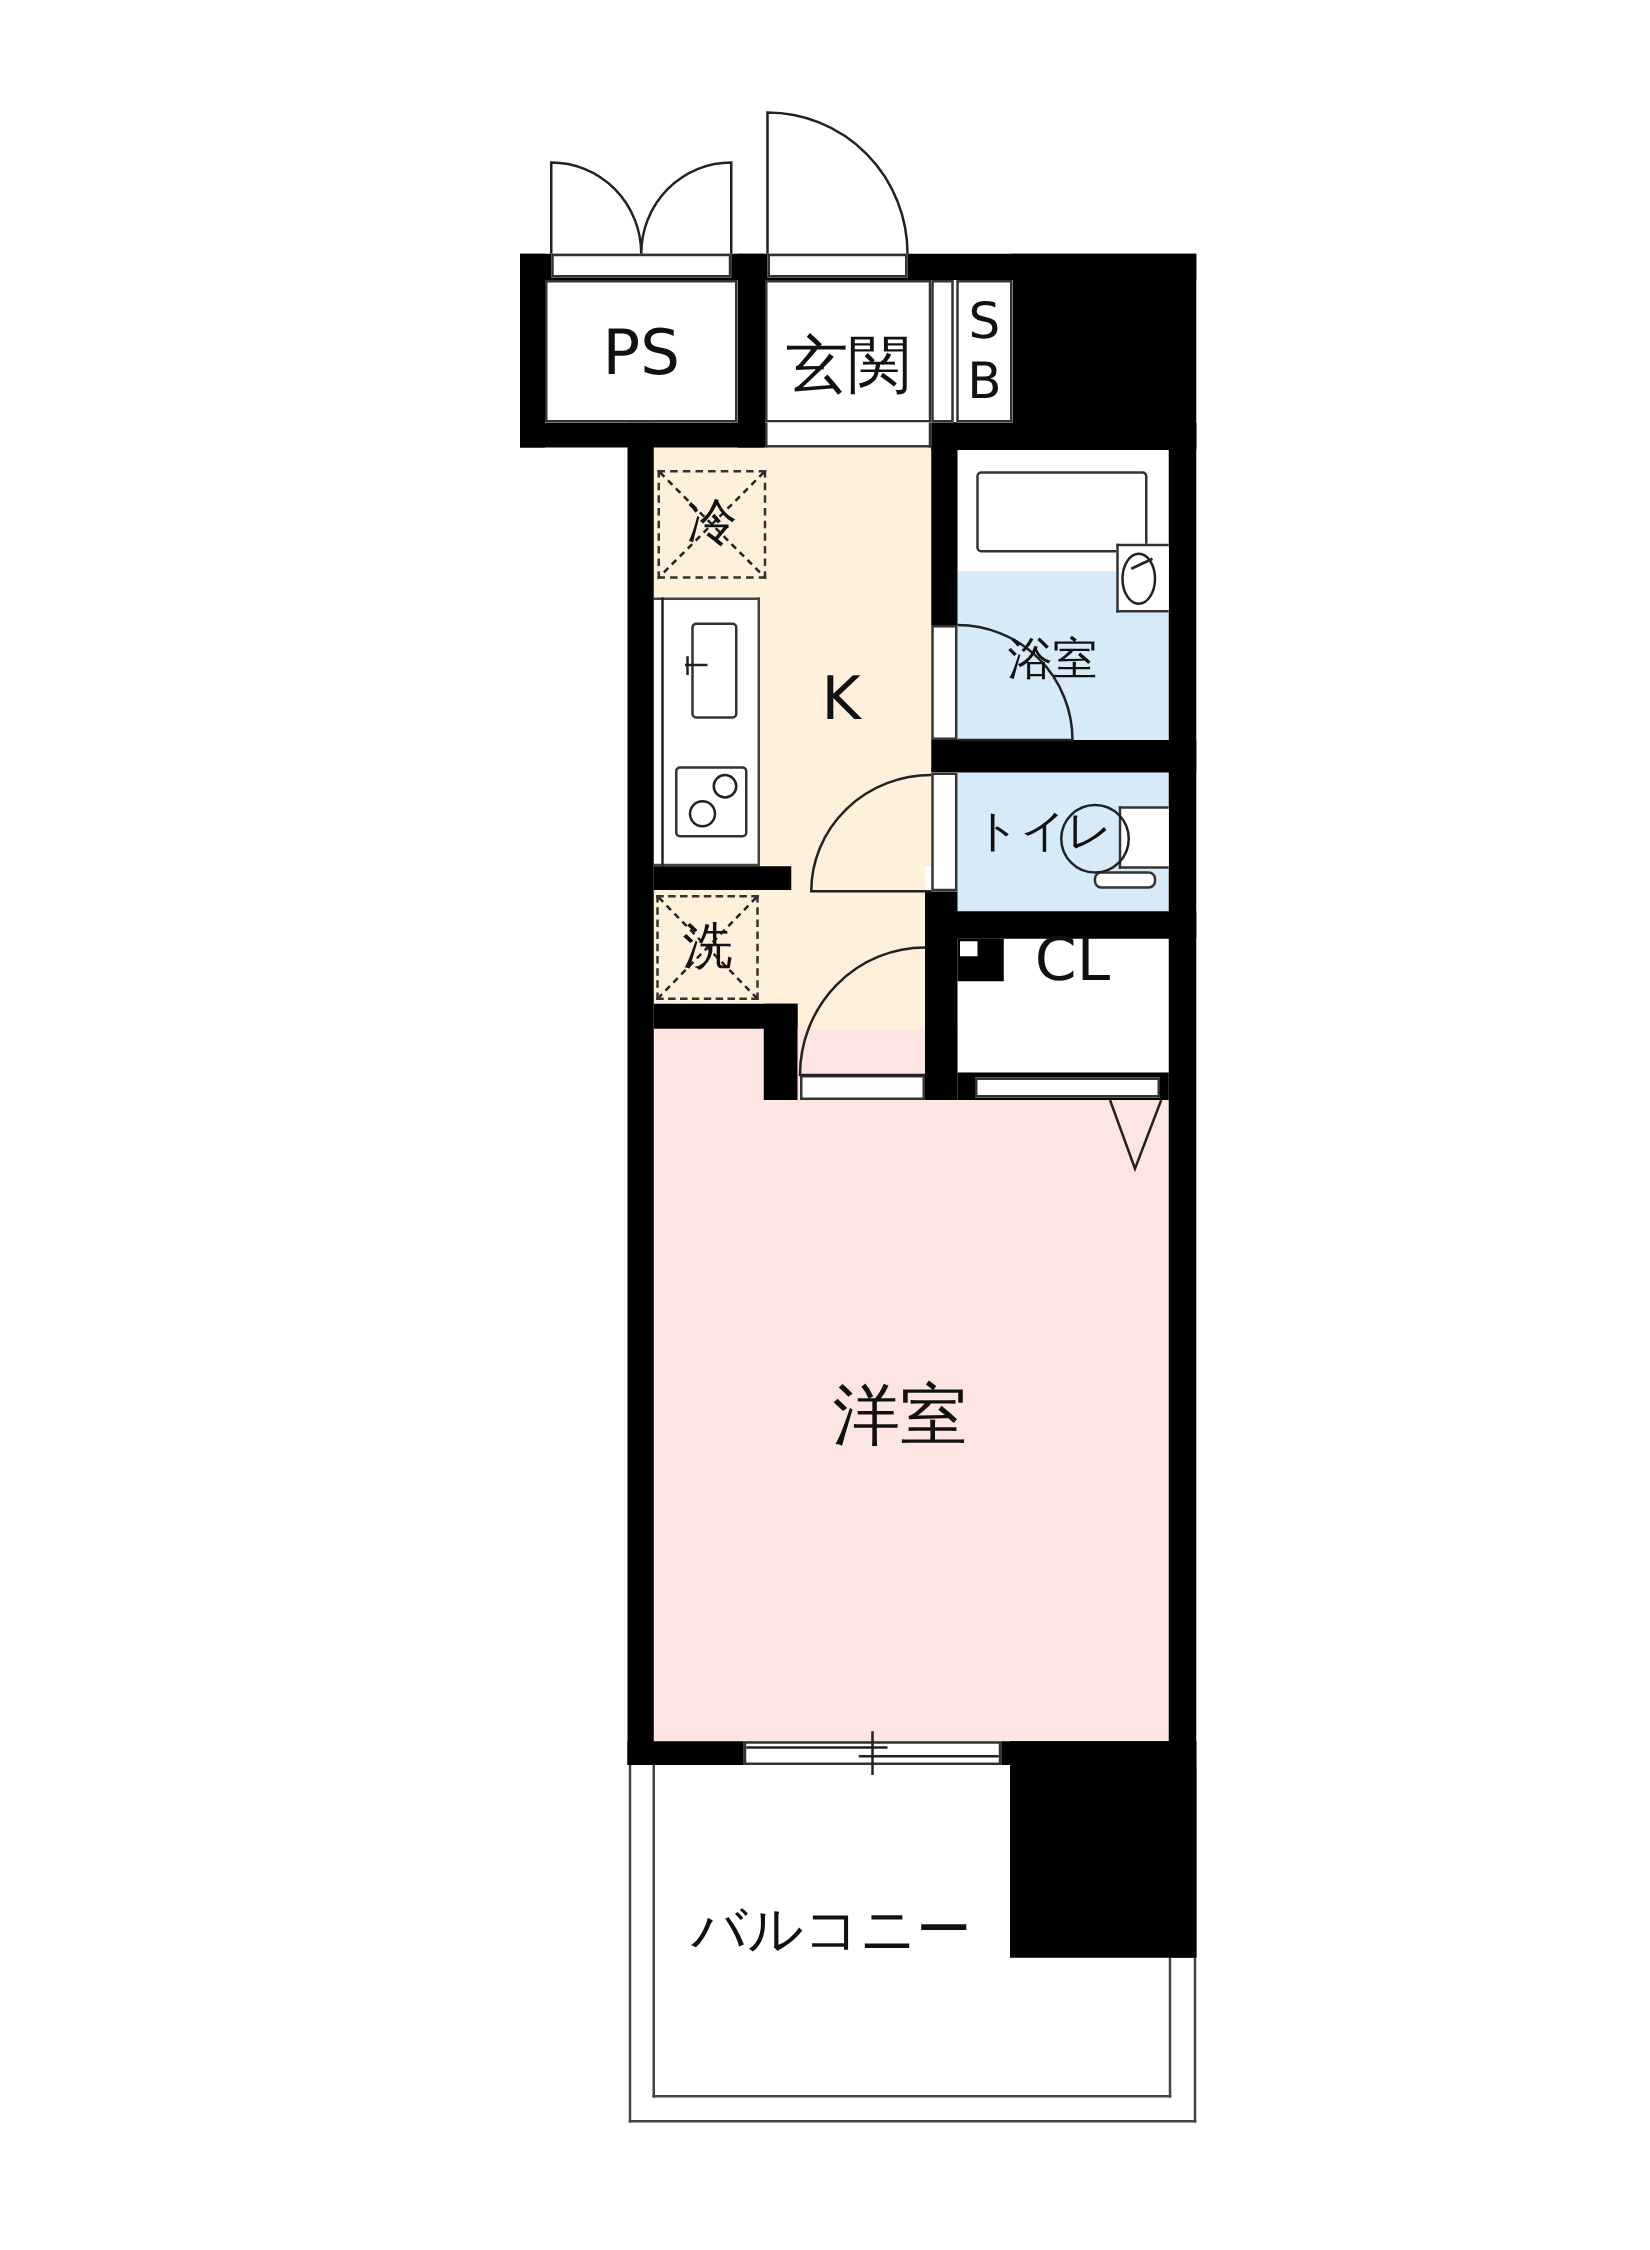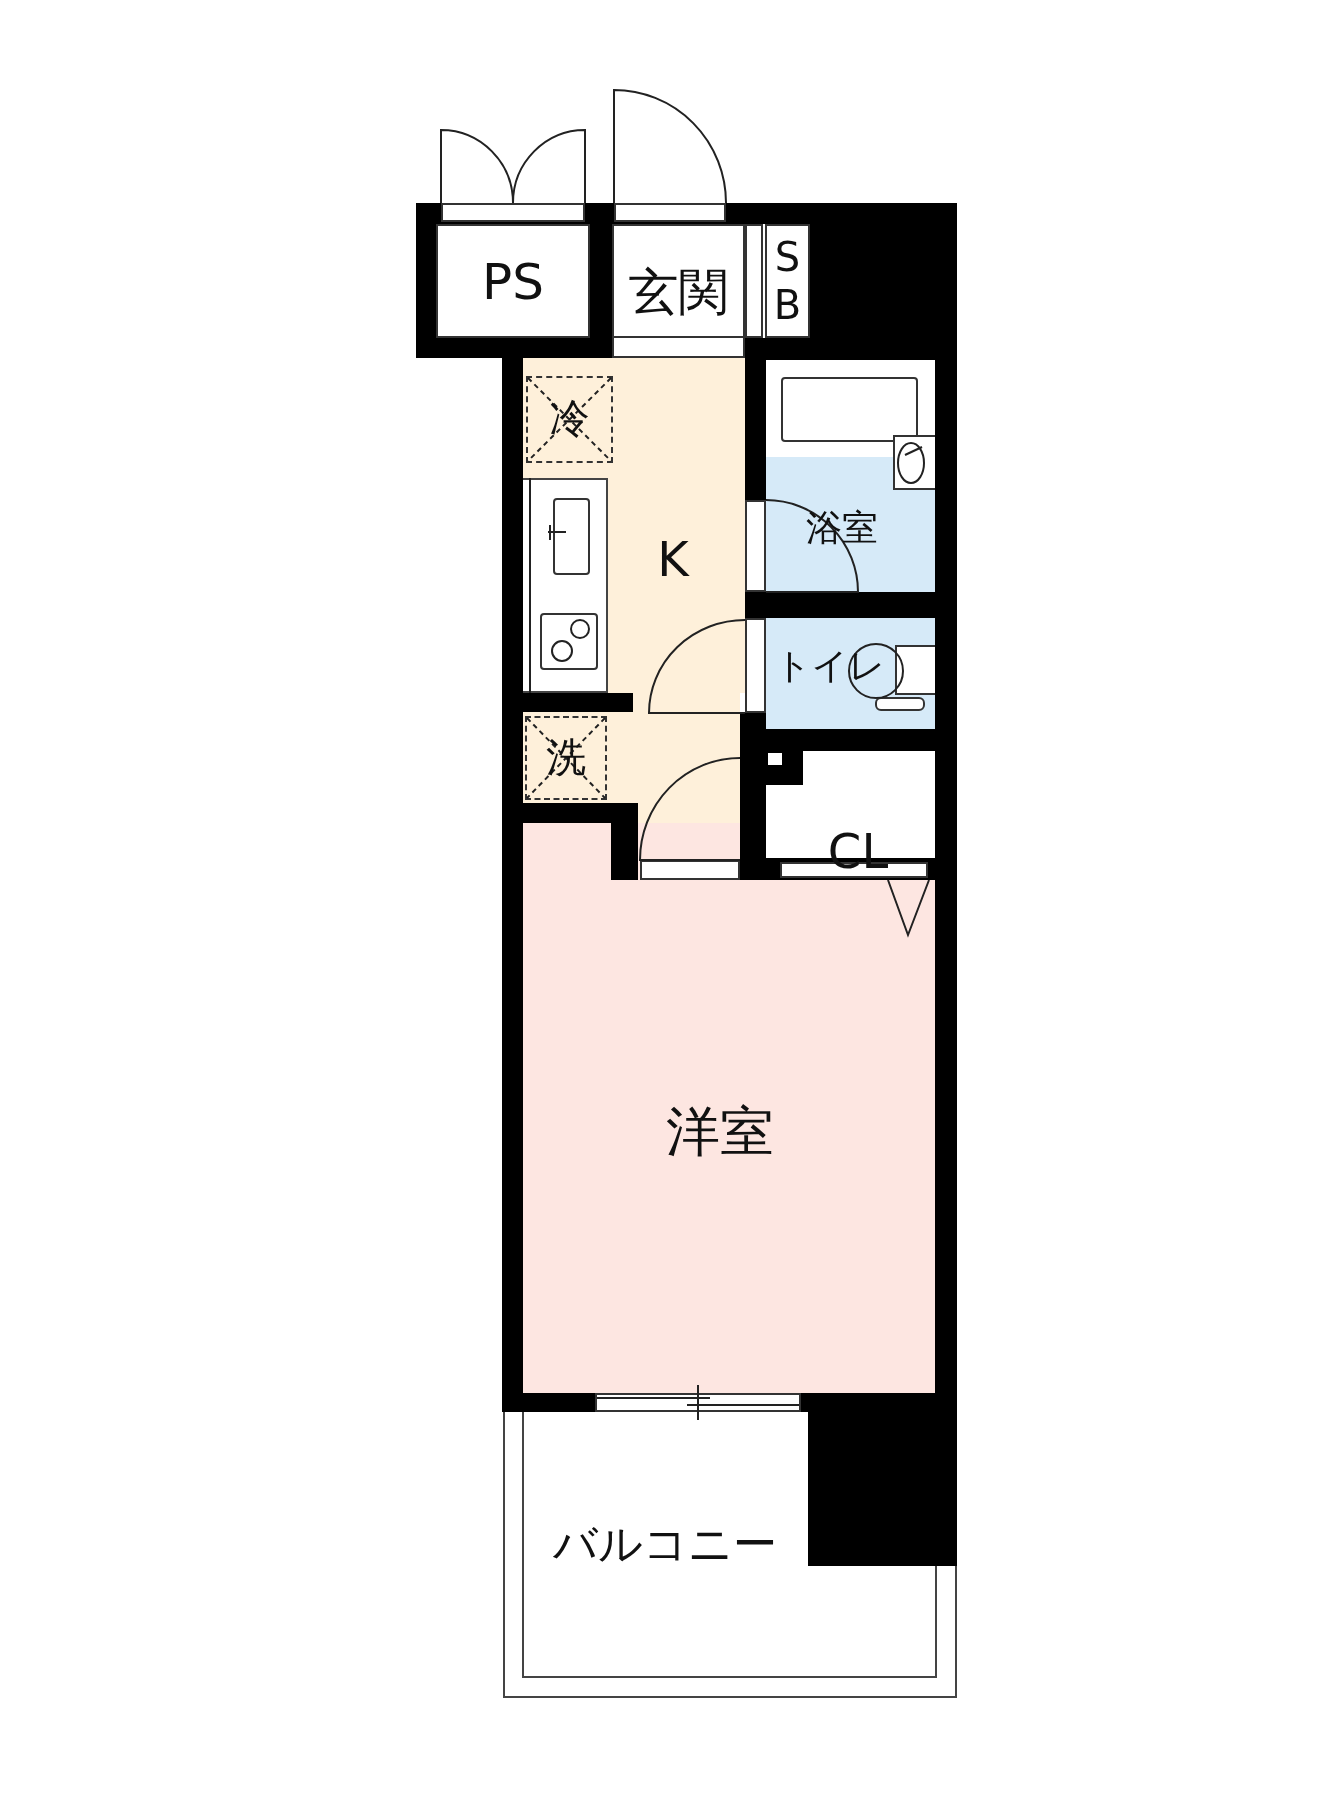--- a/index.html
+++ b/index.html
@@ -110,17 +110,17 @@
   </svg>
 
   <div class="lbl" style="left:436px;top:257px;width:154px;font-size:50px;">PS</div>
   <div class="lbl" style="left:612px;top:267px;width:133px;font-size:50px;">玄関</div>
   <div class="lbl" style="left:765px;top:237px;width:45px;font-size:40px;">S</div>
   <div class="lbl" style="left:765px;top:285px;width:45px;font-size:40px;">B</div>
   <div class="lbl" style="left:526px;top:398px;width:87px;font-size:40px;">冷</div>
   <div class="lbl" style="left:640px;top:535px;width:66px;font-size:48px;">K</div>
   <div class="lbl" style="left:525px;top:737px;width:82px;font-size:40px;">洗</div>
   <div class="lbl" style="left:792px;top:510px;width:100px;font-size:36px;">浴室</div>
-  <div class="lbl" style="left:770px;top:648px;width:120px;font-size:36px;text-align:center;">トイレ</div>
-  <div class="lbl" style="left:803px;top:827px;width:110px;font-size:48px;">CL</div>
+  <div class="lbl" style="left:770px;top:648px;width:120px;font-size:36px;text-align:right;">トイレ</div>
+  <div class="lbl" style="left:803px;top:744px;width:110px;font-size:48px;">CL</div>
   <div class="lbl" style="left:620px;top:1105px;width:200px;font-size:54px;font-family:Liberation Serif, serif;">洋室</div>
   <div class="lbl" style="left:535px;top:1522px;width:260px;font-size:44px;text-align:center;">バルコニー</div>
 </div>
 
 </body></html>

